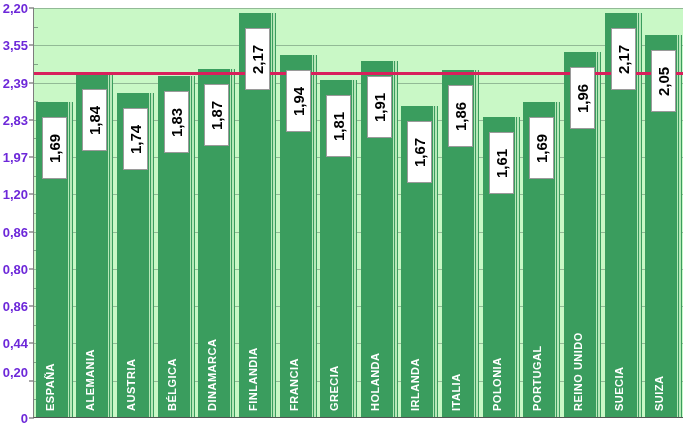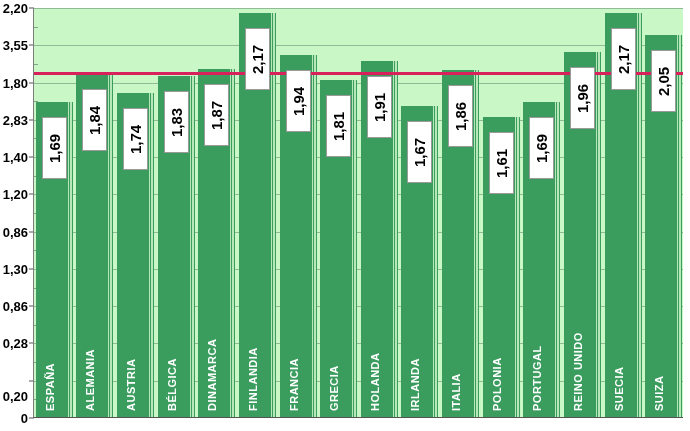--- a/index.html
+++ b/index.html
@@ -10,21 +10,21 @@
     overflow:hidden;
   }
   #chart-root{position:relative;width:690px;height:431px;}
 
   
   .ytick{
     position:absolute;
     right:658px;                
     font-size:13px;
     font-weight:700;
-    color:#000000;
+    color:#6d28d9;
     letter-spacing:0px;
     white-space:nowrap;
     text-align:right;
     transform:translateY(-50%);
   }
   .ytickmark{
     position:absolute;
     width:5px;height:1px;
     background:#555;
     transform:translateY(-50%);
@@ -119,37 +119,37 @@
 </head>
 <body>
 
 <div id="chart-root">
 
   <div id="yaxis">
       <div class="ytick" style="top: 8px; left: 0px; width: 28px;">2,20</div>
       <div class="ytickmark" style="top: 8px; left: 29px;"></div>
       <div class="ytick" style="top: 45.2727px; left: 0px; width: 28px;">3,55</div>
       <div class="ytickmark" style="top: 45.2727px; left: 29px;"></div>
-      <div class="ytick" style="top: 82.5455px; left: 0px; width: 28px;">1,80</div>
+      <div class="ytick" style="top: 82.5455px; left: 0px; width: 28px;">2,39</div>
       <div class="ytickmark" style="top: 82.5455px; left: 29px;"></div>
       <div class="ytick" style="top: 119.818px; left: 0px; width: 28px;">2,83</div>
       <div class="ytickmark" style="top: 119.818px; left: 29px;"></div>
-      <div class="ytick" style="top: 157.091px; left: 0px; width: 28px;">1,40</div>
+      <div class="ytick" style="top: 157.091px; left: 0px; width: 28px;">1,97</div>
       <div class="ytickmark" style="top: 157.091px; left: 29px;"></div>
       <div class="ytick" style="top: 194.364px; left: 0px; width: 28px;">1,20</div>
       <div class="ytickmark" style="top: 194.364px; left: 29px;"></div>
       <div class="ytick" style="top: 231.636px; left: 0px; width: 28px;">0,86</div>
       <div class="ytickmark" style="top: 231.636px; left: 29px;"></div>
-      <div class="ytick" style="top: 268.909px; left: 0px; width: 28px;">1,30</div>
+      <div class="ytick" style="top: 268.909px; left: 0px; width: 28px;">0,80</div>
       <div class="ytickmark" style="top: 268.909px; left: 29px;"></div>
       <div class="ytick" style="top: 306.182px; left: 0px; width: 28px;">0,86</div>
       <div class="ytickmark" style="top: 306.182px; left: 29px;"></div>
-      <div class="ytick" style="top: 343.455px; left: 0px; width: 28px;">0,28</div>
+      <div class="ytick" style="top: 343.455px; left: 0px; width: 28px;">0,44</div>
       <div class="ytickmark" style="top: 343.455px; left: 29px;"></div>
-      <div class="ytick" style="top: 396px; left: 0px; width: 28px;">0,20</div>
+      <div class="ytick" style="top: 372px; left: 0px; width: 28px;">0,20</div>
       <div class="ytickmark" style="top: 380.727px; left: 29px;"></div>
       <div class="ytick" style="top: 418px; left: 0px; width: 28px;">0</div>
       <div class="ytickmark" style="top: 418px; left: 29px;"></div>
     </div>
 
   <div id="plot">
     <div id="gridlines">
         <div class="gridline" style="top: 0px;"></div>
         <div class="gridline" style="top: 37.2727px;"></div>
         <div class="gridline" style="top: 74.5455px;"></div>

